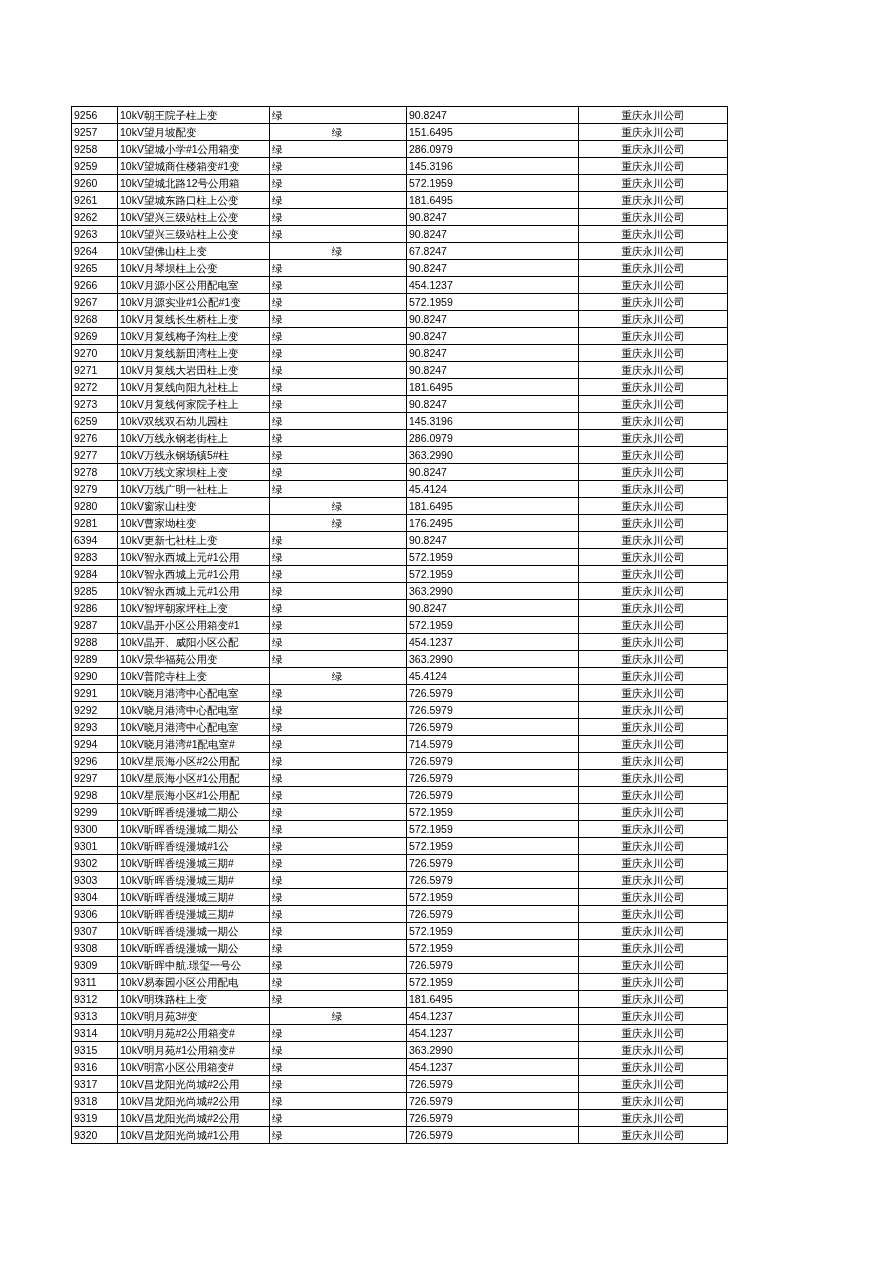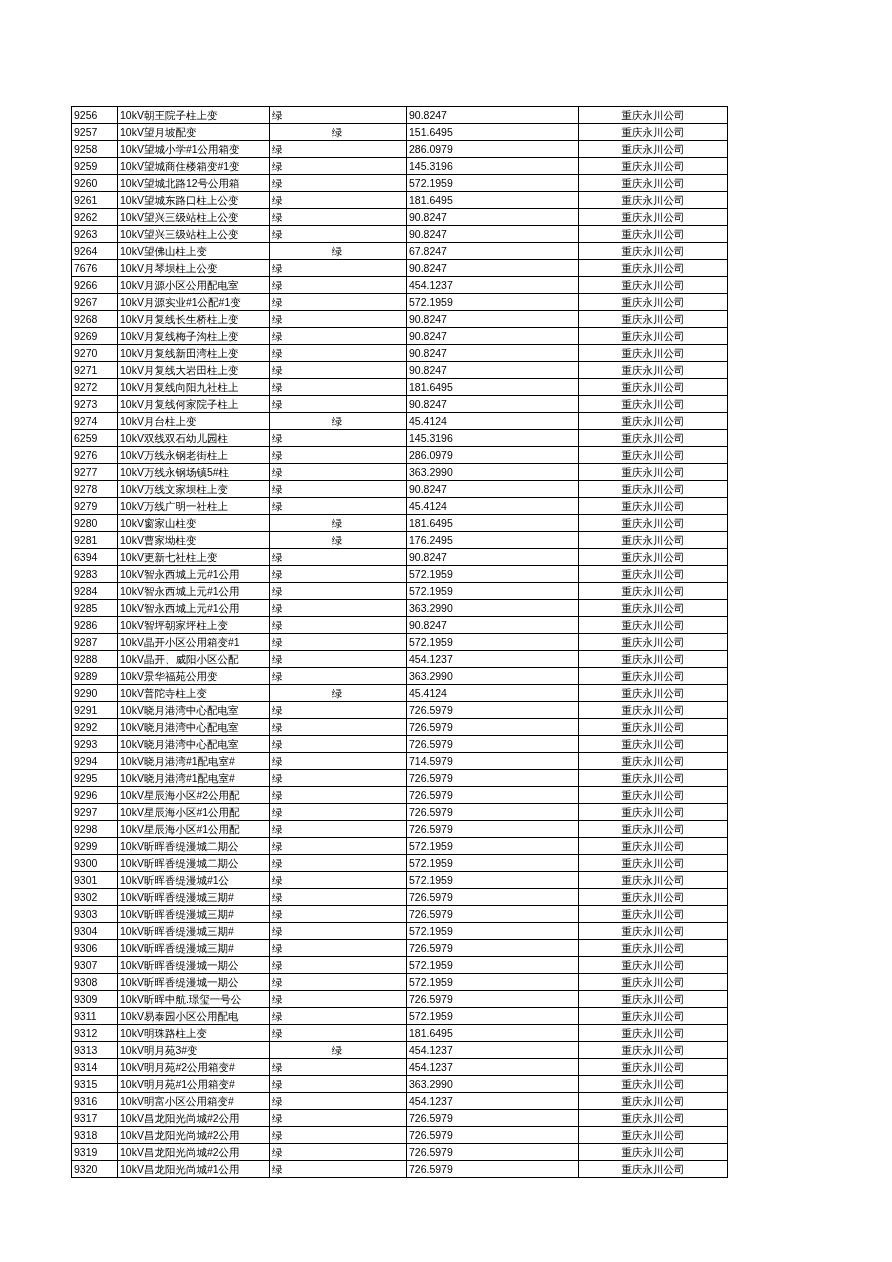--- a/index.html
+++ b/index.html
@@ -142,21 +142,21 @@
             <td class="c-org">重庆永川公司</td>
           </tr>
           <tr>
             <td class="c-id">9264</td>
             <td class="c-name">10kV望佛山柱上变</td>
             <td class="c-color center">绿</td>
             <td class="c-val">67.8247</td>
             <td class="c-org">重庆永川公司</td>
           </tr>
           <tr>
-            <td class="c-id">7676</td>
+            <td class="c-id">9265</td>
             <td class="c-name">10kV月琴坝柱上公变</td>
             <td class="c-color">绿</td>
             <td class="c-val">90.8247</td>
             <td class="c-org">重庆永川公司</td>
           </tr>
           <tr>
             <td class="c-id">9266</td>
             <td class="c-name">10kV月源小区公用配电室</td>
             <td class="c-color">绿</td>
             <td class="c-val">454.1237</td>
@@ -202,27 +202,20 @@
             <td class="c-name">10kV月复线向阳九社柱上</td>
             <td class="c-color">绿</td>
             <td class="c-val">181.6495</td>
             <td class="c-org">重庆永川公司</td>
           </tr>
           <tr>
             <td class="c-id">9273</td>
             <td class="c-name">10kV月复线何家院子柱上</td>
             <td class="c-color">绿</td>
             <td class="c-val">90.8247</td>
-            <td class="c-org">重庆永川公司</td>
-          </tr>
-          <tr>
-            <td class="c-id">9274</td>
-            <td class="c-name">10kV月台柱上变</td>
-            <td class="c-color center">绿</td>
-            <td class="c-val">45.4124</td>
             <td class="c-org">重庆永川公司</td>
           </tr>
           <tr>
             <td class="c-id">6259</td>
             <td class="c-name">10kV双线双石幼儿园柱</td>
             <td class="c-color">绿</td>
             <td class="c-val">145.3196</td>
             <td class="c-org">重庆永川公司</td>
           </tr>
           <tr>
@@ -349,27 +342,20 @@
             <td class="c-name">10kV晓月港湾中心配电室</td>
             <td class="c-color">绿</td>
             <td class="c-val">726.5979</td>
             <td class="c-org">重庆永川公司</td>
           </tr>
           <tr>
             <td class="c-id">9294</td>
             <td class="c-name">10kV晓月港湾#1配电室#</td>
             <td class="c-color">绿</td>
             <td class="c-val">714.5979</td>
-            <td class="c-org">重庆永川公司</td>
-          </tr>
-          <tr>
-            <td class="c-id">9295</td>
-            <td class="c-name">10kV晓月港湾#1配电室#</td>
-            <td class="c-color">绿</td>
-            <td class="c-val">726.5979</td>
             <td class="c-org">重庆永川公司</td>
           </tr>
           <tr>
             <td class="c-id">9296</td>
             <td class="c-name">10kV星辰海小区#2公用配</td>
             <td class="c-color">绿</td>
             <td class="c-val">726.5979</td>
             <td class="c-org">重庆永川公司</td>
           </tr>
           <tr>

